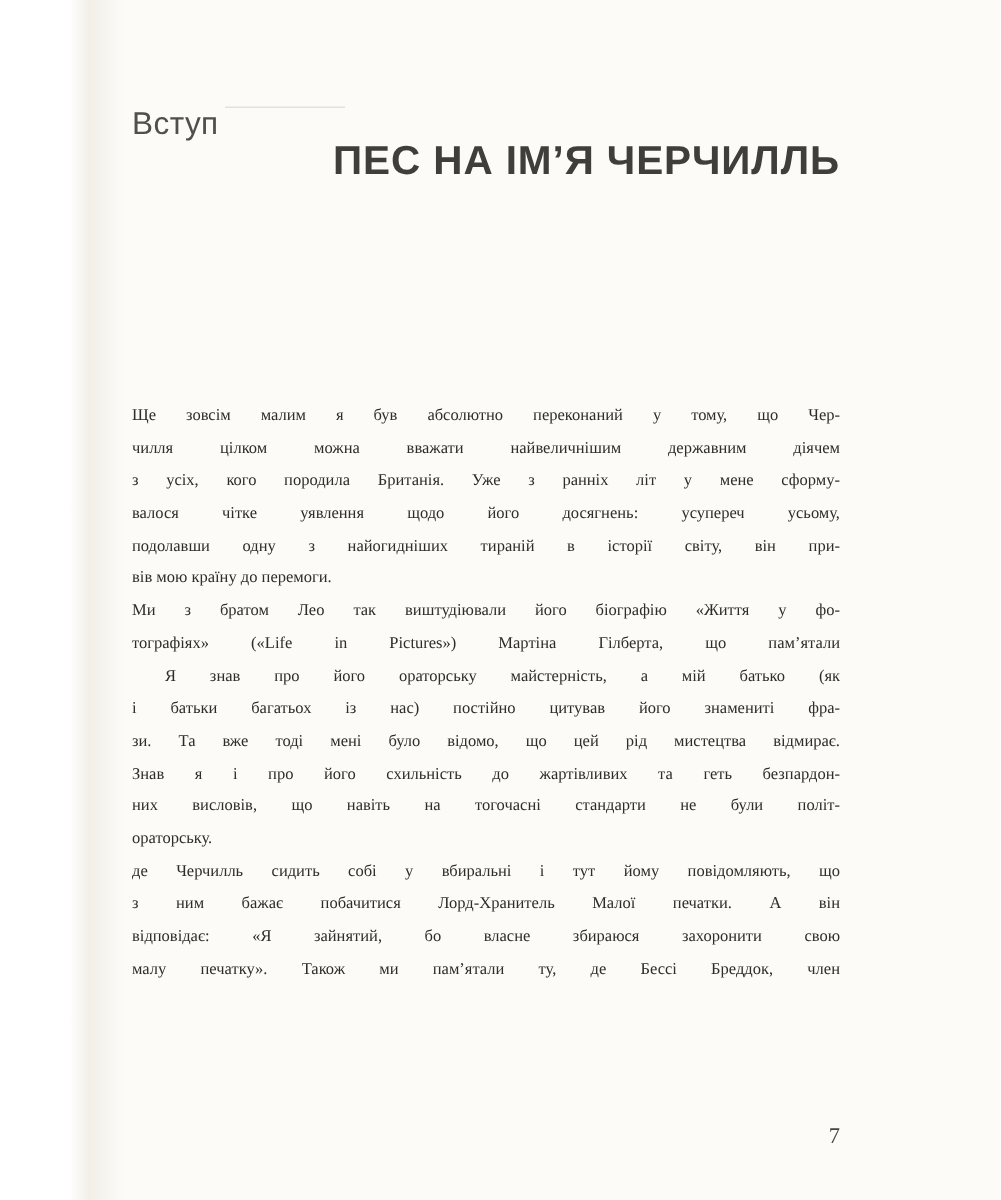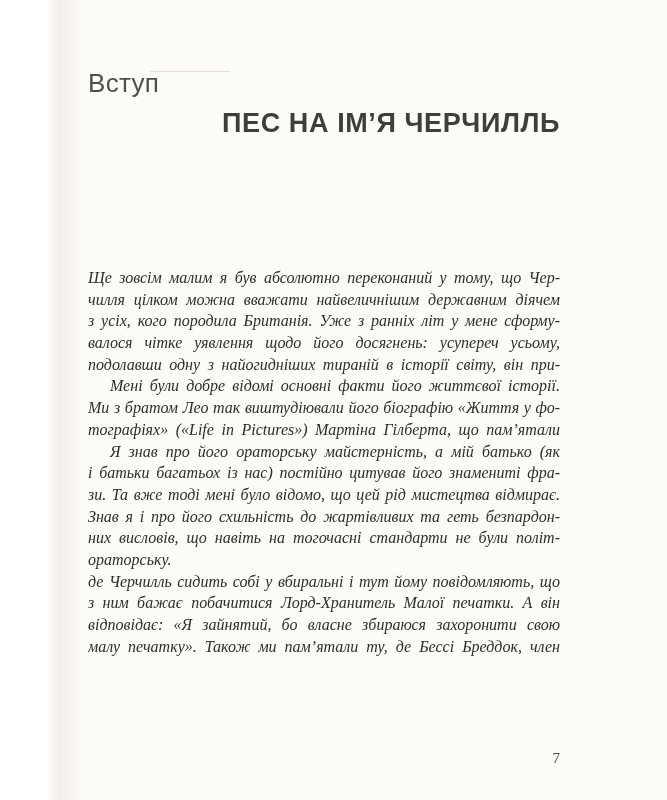--- a/index.html
+++ b/index.html
@@ -41,45 +41,44 @@
   .scan-artifact-line {
     position: absolute;
     left: 150px; top: 71px;
     width: 80px; height: 1px;
     background: var(--artifact);
   }
   .section-label {
     position: absolute;
     left: 88px; top: 70px;
     font-family: "Liberation Sans", sans-serif;
-    font-size: 26px;
+    font-size: 21px;
     line-height: 26px;
     color: var(--section-text);
     letter-spacing: 0.3px;
   }
   .chapter-title {
     position: absolute;
-    left: 88px; top: 107px;
+    left: 88px; top: 91px;
     width: 472px;
     text-align: right;
     font-family: "Liberation Sans", sans-serif;
     font-weight: bold;
     font-size: 27px;
     line-height: 32px;
     color: var(--heading-text);
     letter-spacing: 0.6px;
     white-space: nowrap;
   }
   .body-text {
     position: absolute;
     left: 88px; top: 267px;
     width: 472px;
-    font-size: 16px;
+    font-size: 11px;
     color: var(--body-text);
-    font-style: italic;
   }
   .line {
     height: 21.7px;
     line-height: 21.7px;
     overflow: hidden;
     text-align: justify;
     text-align-last: justify;
   }
   .line.last { text-align-last: left; }
   .line.ind { text-indent: 22px; }
@@ -105,23 +104,23 @@
 
   <h1 class="chapter-title">ПЕС НА ІМ’Я ЧЕРЧИЛЛЬ</h1>
 
   <div class="body-text">
     <div class="paragraph">
       <div class="line">Ще зовсім малим я був абсолютно переконаний у тому, що Чер-</div>
       <div class="line">чилля цілком можна вважати найвеличнішим державним діячем</div>
       <div class="line">з усіх, кого породила Британія. Уже з ранніх літ у мене сформу-</div>
       <div class="line">валося чітке уявлення щодо його досягнень: усупереч усьому,</div>
       <div class="line">подолавши одну з найогидніших тираній в історії світу, він при-</div>
+      <div class="line last">вів мою країну до перемоги.</div>
     </div>
     <div class="paragraph">
-      <div class="line ind">Мені були добре відомі основні факти його життєвої історії.</div>
       <div class="line">Ми з братом Лео так виштудіювали його біографію «Життя у фо-</div>
       <div class="line">тографіях» («Life in Pictures») Мартіна Гілберта, що пам’ятали</div>
     </div>
     <div class="paragraph">
       <div class="line ind">Я знав про його ораторську майстерність, а мій батько (як</div>
       <div class="line">і батьки багатьох із нас) постійно цитував його знамениті фра-</div>
       <div class="line">зи. Та вже тоді мені було відомо, що цей рід мистецтва відмирає.</div>
       <div class="line">Знав я і про його схильність до жартівливих та геть безпардон-</div>
       <div class="line">них висловів, що навіть на тогочасні стандарти не були політ-</div>
       <div class="line last">ораторську.</div>

